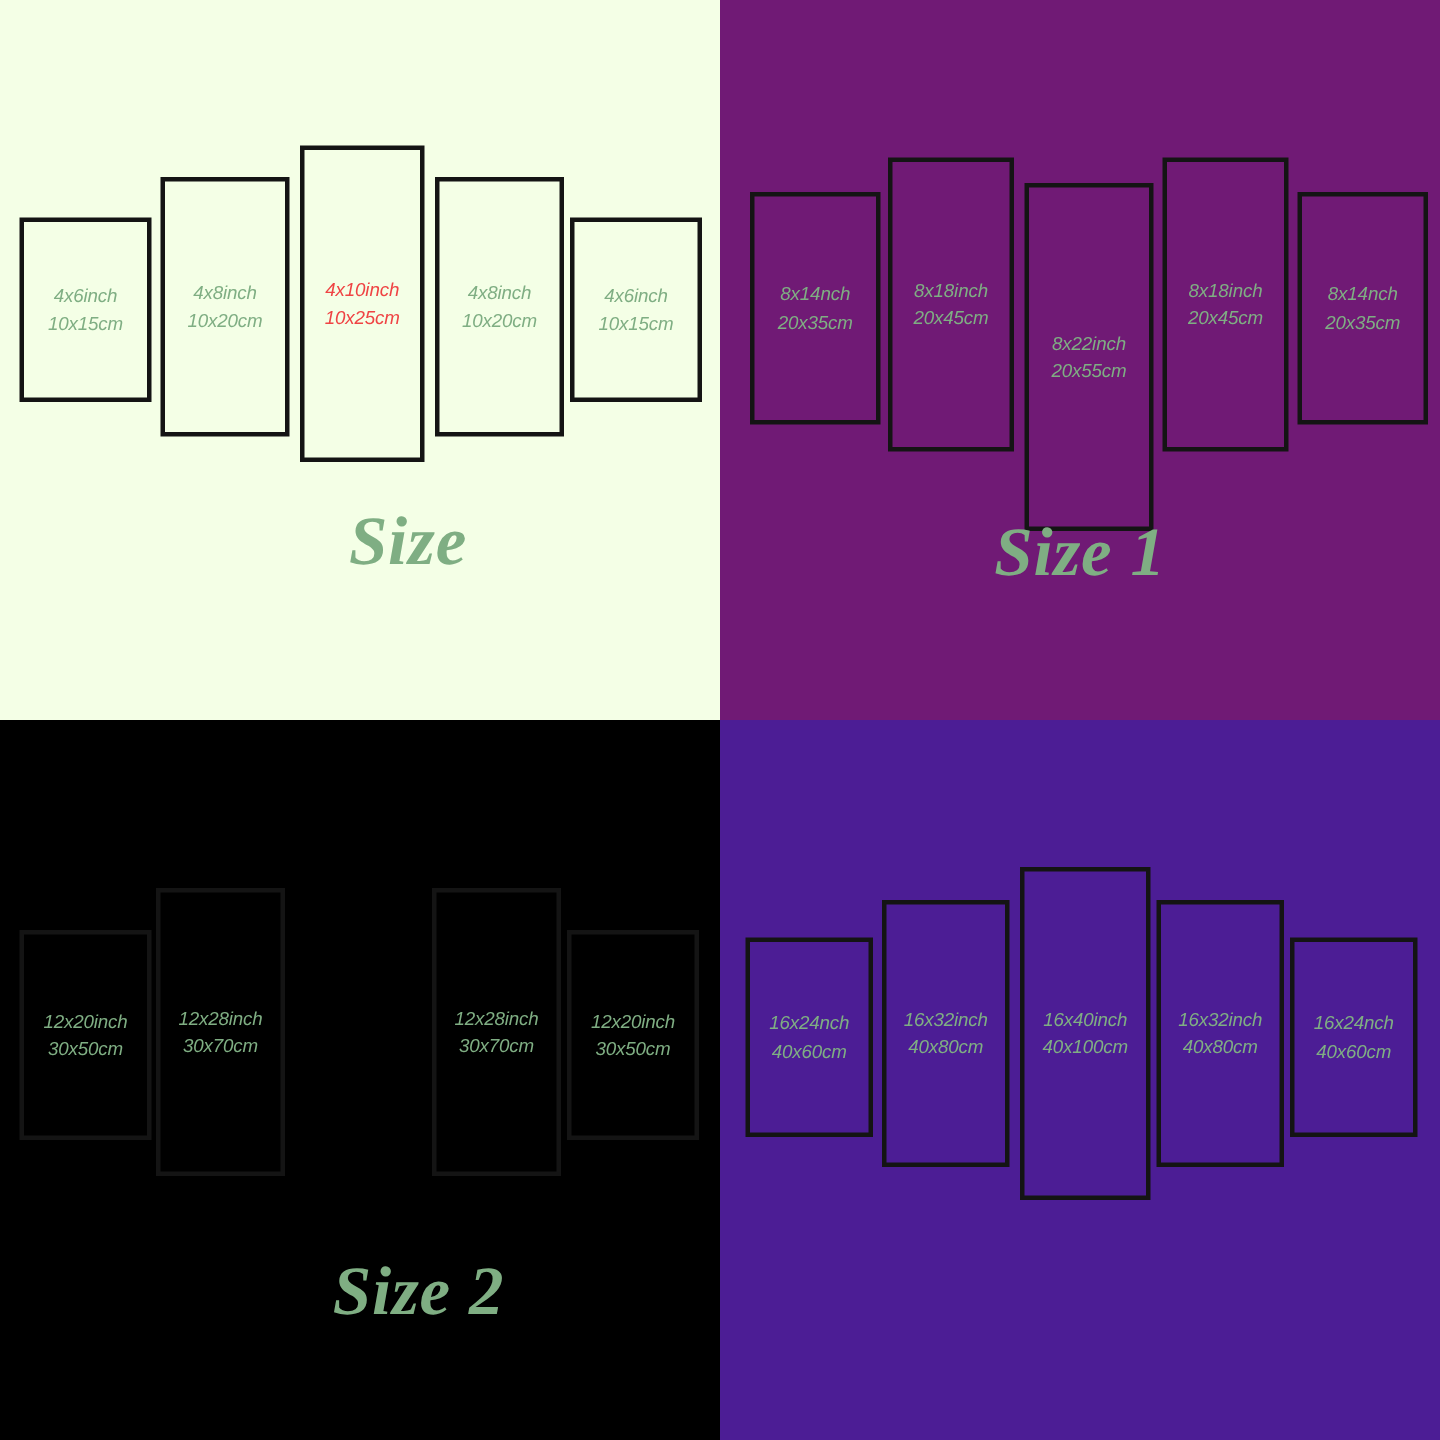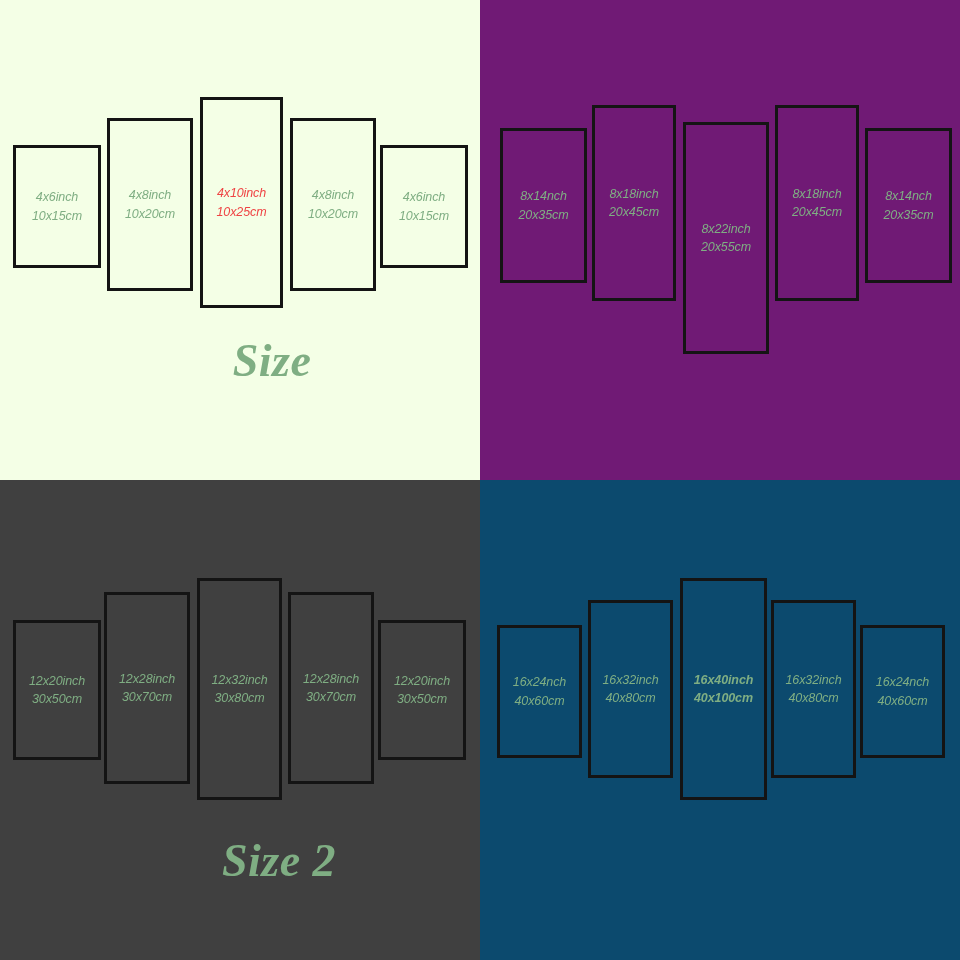--- a/index.html
+++ b/index.html
@@ -140,73 +140,68 @@
           <span class="l2">20x45cm</span>
         </span>
       </div>
       <div class="panel" id="q1p4" style="left: 385px; top: 128px; width: 87px; height: 155px; border-color: rgb(20, 20, 20);">
         <span class="panel-label" style="color: rgb(127, 174, 131);">
           <span>8x14nch</span>
           <span class="l2">20x35cm</span>
         </span>
       </div>
     </div>
-  </div>
-
-  <div class="quadrant" id="q2" style="background: #404040;">
+    <div class="heading" id="q1h" style="top: 345px; color: rgb(127, 174, 131);">Size 1</div>
+  </div>
+
+  <div class="quadrant" id="q2" style="background: #000000;">
     <div class="cluster">
       <div class="panel" id="q2p0" style="left: 13px; top: 140px; width: 88px; height: 140px; border-color: rgb(20, 20, 20);">
         <span class="panel-label" style="color: rgb(127, 174, 131);">
           <span>12x20inch</span>
           <span class="l2">30x50cm</span>
         </span>
       </div>
       <div class="panel" id="q2p1" style="left: 104px; top: 112px; width: 86px; height: 192px; border-color: rgb(20, 20, 20);">
         <span class="panel-label" style="color: rgb(127, 174, 131);">
           <span>12x28inch</span>
           <span class="l2">30x70cm</span>
         </span>
       </div>
-      <div class="panel" id="q2p2" style="left: 197px; top: 98px; width: 85px; height: 222px; border-color: rgb(20, 20, 20);">
-        <span class="panel-label" style="color: rgb(127, 174, 131);">
-          <span>12x32inch</span>
-          <span class="l2">30x80cm</span>
-        </span>
-      </div>
       <div class="panel" id="q2p3" style="left: 288px; top: 112px; width: 86px; height: 192px; border-color: rgb(20, 20, 20);">
         <span class="panel-label" style="color: rgb(127, 174, 131);">
           <span>12x28inch</span>
           <span class="l2">30x70cm</span>
         </span>
       </div>
       <div class="panel" id="q2p4" style="left: 378px; top: 140px; width: 88px; height: 140px; border-color: rgb(20, 20, 20);">
         <span class="panel-label" style="color: rgb(127, 174, 131);">
           <span>12x20inch</span>
           <span class="l2">30x50cm</span>
         </span>
       </div>
     </div>
     <div class="heading" id="q2h" style="top: 358px; color: rgb(127, 174, 131); padding-left: 39px;">Size 2</div>
   </div>
 
-  <div class="quadrant" id="q3" style="background: #0c4a6e;">
+  <div class="quadrant" id="q3" style="background: #4c1d95;">
     <div class="cluster">
       <div class="panel" id="q3p0" style="left: 17px; top: 145px; width: 85px; height: 133px; border-color: rgb(20, 20, 20);">
         <span class="panel-label" style="color: rgb(127, 174, 131);">
           <span>16x24nch</span>
           <span class="l2">40x60cm</span>
         </span>
       </div>
       <div class="panel" id="q3p1" style="left: 108px; top: 120px; width: 85px; height: 178px; border-color: rgb(20, 20, 20);">
         <span class="panel-label" style="color: rgb(127, 174, 131);">
           <span>16x32inch</span>
           <span class="l2">40x80cm</span>
         </span>
       </div>
-      <div class="panel" id="q3p2" style="left: 200px; top: 98px; width: 87px; height: 222px; border-color: rgb(20, 20, 20); font-weight: bold;">
+      <div class="panel" id="q3p2" style="left: 200px; top: 98px; width: 87px; height: 222px; border-color: rgb(20, 20, 20);">
         <span class="panel-label" style="color: rgb(127, 174, 131);">
           <span>16x40inch</span>
           <span class="l2">40x100cm</span>
         </span>
       </div>
       <div class="panel" id="q3p3" style="left: 291px; top: 120px; width: 85px; height: 178px; border-color: rgb(20, 20, 20);">
         <span class="panel-label" style="color: rgb(127, 174, 131);">
           <span>16x32inch</span>
           <span class="l2">40x80cm</span>
         </span>

